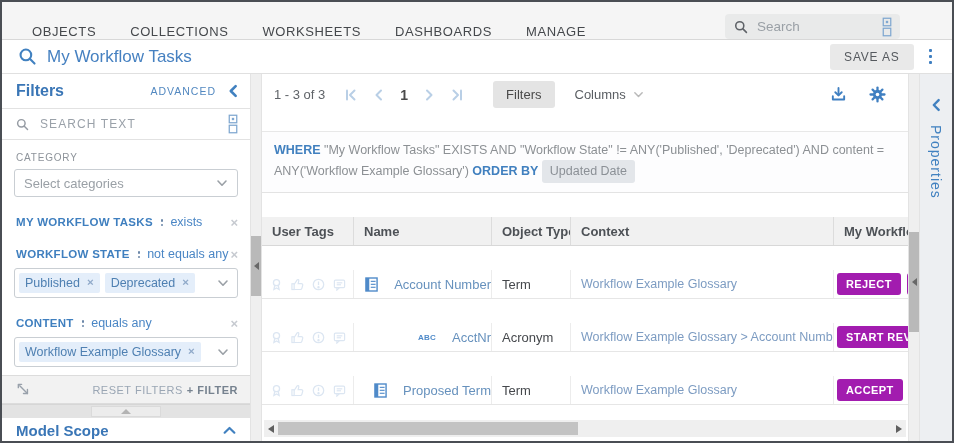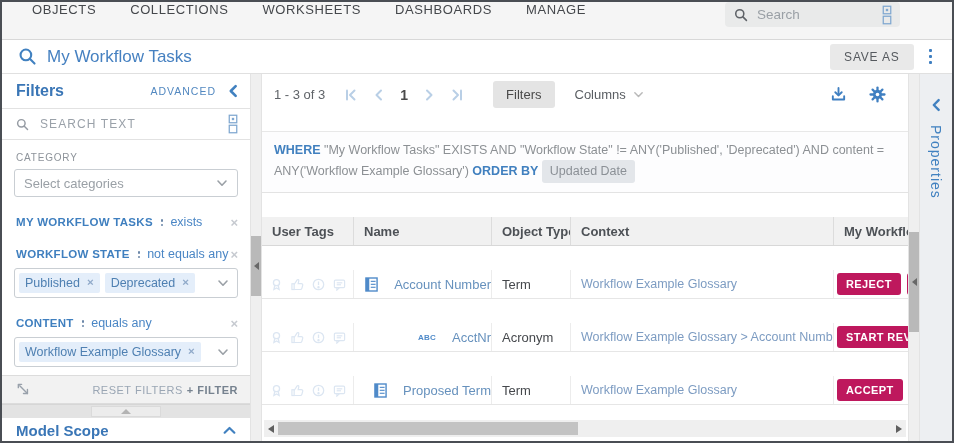--- a/index.html
+++ b/index.html
@@ -1,21 +1,21 @@
 <!DOCTYPE html>
 <html><head>
 <meta charset="utf-8">
 <style>
   html,body{margin:0;padding:0;background:#fff;}
   .frame{width:954px;height:443px;box-sizing:border-box;border:2px solid #4a4e54;
     background:#fff;font-family:"Liberation Sans",sans-serif;overflow:hidden;
     display:flex;flex-direction:column;-webkit-font-smoothing:antialiased;}
   
   .topnav{height:37px;flex:none;background:#f5f5f5;border-bottom:1px solid #d8d8d8;
-    display:flex;align-items:flex-start;padding:0 14px 0 30px;}
+    display:flex;align-items:flex-end;padding:0 14px 0 30px;}
   .nav-item{font-size:13px;color:#45484c;letter-spacing:.6px;margin-right:34px;cursor:default;}
   .nav-search{margin-left:auto;width:158px;height:25px;background:#e9eaea;border-radius:4px;
     display:flex;align-items:center;padding:0 8px 0 9px;margin-right:38px;}
   .nav-search input{flex:1;min-width:0;background:transparent;border:none;outline:none;
     font-family:"Liberation Sans",sans-serif;font-size:13.5px;color:#5f6368;margin-left:7px;}
   .nav-search input::placeholder{color:#9aa0a6;}
   .sb-search input::placeholder{color:#9aa1a9;letter-spacing:1.1px;}
   
   .titlebar{height:33px;flex:none;background:#fff;border-bottom:1px solid #e0e0e0;
     display:flex;align-items:center;padding:0 12px 0 16px;}
@@ -96,21 +96,21 @@
   .trow{border-bottom:1px solid #e6e6e6;}
   .td{display:flex;align-items:center;padding-left:10px;font-size:13px;color:#45484c;
     border-right:1px solid #ececec;overflow:hidden;white-space:nowrap;}
   .td:last-child{border-right:none;}
   .td.tags{gap:8px;padding-left:8px;}
   .td.name{gap:16px;padding-left:8px;justify-content:flex-end;}
   .namelink{color:#6691bd;cursor:pointer;}
   .abc{font-size:8px;font-weight:bold;color:#4f8ac9;letter-spacing:.2px;}
   .ctxlink{color:#7d9cc2;font-size:12.5px;cursor:pointer;}
   .td.actions{gap:6px;padding-left:3px;}
-  .act-btn{background:#be185d;color:#fff;border:none;font-family:"Liberation Sans",sans-serif;
+  .act-btn{background:#a21caf;color:#fff;border:none;font-family:"Liberation Sans",sans-serif;
     font-size:11px;font-weight:bold;letter-spacing:.4px;border-radius:3px;padding:5px 9px;
     white-space:nowrap;flex:none;cursor:pointer;}
   .tbl-body-space{flex:1;}
   .hscroll{position:absolute;left:2px;right:2px;bottom:4px;height:17px;background:#efefef;
     display:flex;align-items:center;}
   .harrow{width:14px;flex:none;display:flex;justify-content:center;cursor:pointer;}
   .tri-l{width:0;height:0;border-top:4px solid transparent;border-bottom:4px solid transparent;border-right:6px solid #5f5f5f;}
   .tri-r{width:0;height:0;border-top:4px solid transparent;border-bottom:4px solid transparent;border-left:6px solid #5f5f5f;}
   .htrack{flex:1;position:relative;height:13px;}
   .hthumb{position:absolute;left:0;top:0;width:300px;height:13px;background:#c3c3c3;cursor:grab;}

